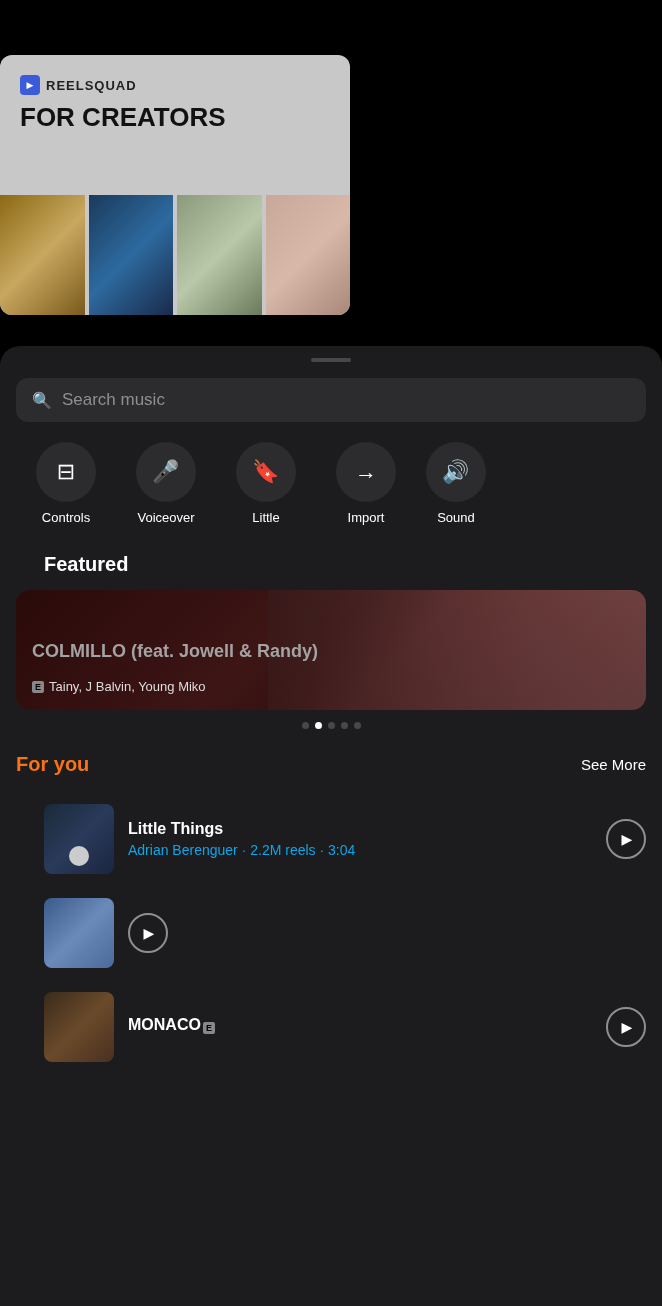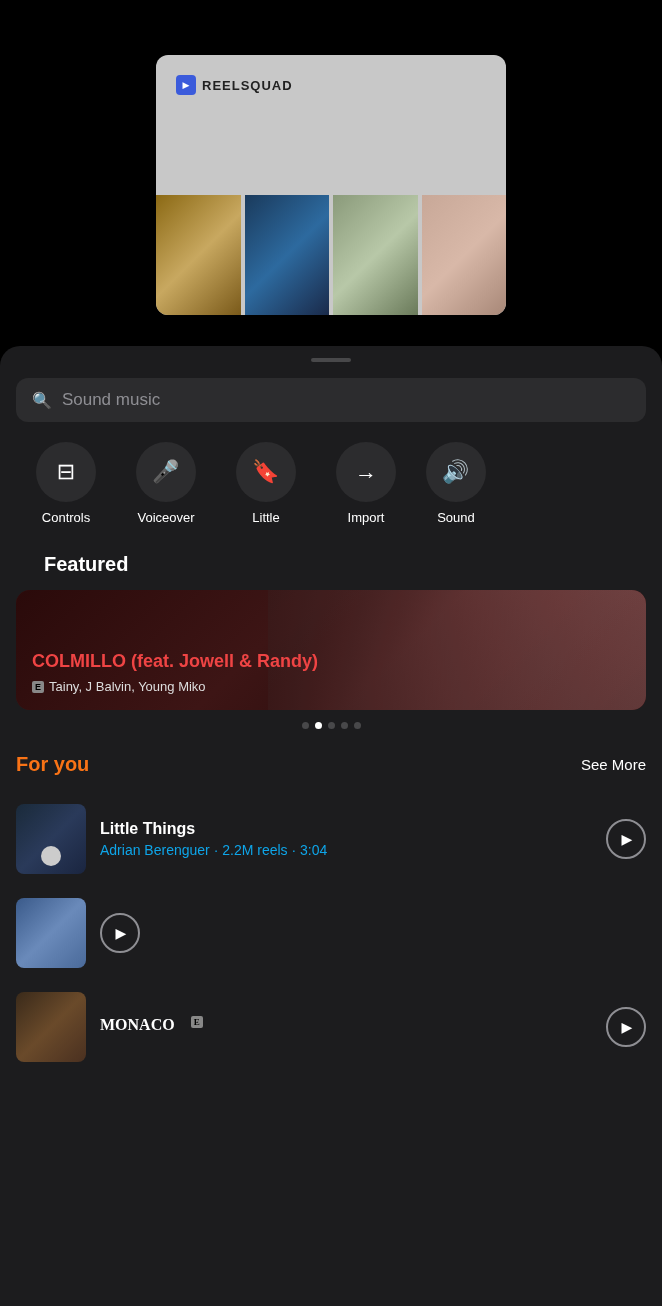--- a/index.html
+++ b/index.html
@@ -13,21 +13,20 @@
     }
 
     
     .top-area {
       width: 100%;
       height: 370px;
       background: #000;
       position: relative;
       display: flex;
       align-items: center;
-      justify-content: center;
     }
 
     .reel-card {
       width: 350px;
       height: 260px;
       background: #c8c8c8;
       border-radius: 12px;
       padding: 20px;
       position: relative;
       overflow: hidden;
@@ -224,25 +223,25 @@
                   linear-gradient(135deg, #5a3030 0%, #8a5050 40%, #6a4040 100%);
       opacity: 0.9;
     }
 
     .featured-text {
       position: relative;
       z-index: 2;
     }
 
     .featured-song-title {
-      color: #ef4444;
+      color: #a3a3a3;
       font-size: 18px;
       font-weight: 700;
       line-height: 1.2;
-      margin-bottom: 6px;
+      margin-bottom: 16px;
     }
 
     .featured-artists {
       display: flex;
       align-items: center;
       gap: 5px;
       color: #ddd;
       font-size: 13px;
     }
 
@@ -292,20 +291,21 @@
     .see-more {
       color: #fff;
       font-size: 15px;
       font-weight: 500;
       cursor: pointer;
     }
 
     
     .song-list {
       padding: 0 16px;
+      margin-left: 28px;
     }
 
     .song-item {
       display: flex;
       align-items: center;
       gap: 14px;
       padding: 12px 0;
       border-bottom: none;
       cursor: pointer;
     }
@@ -374,50 +374,50 @@
       background: transparent;
     }
 
     .play-btn::after {
       content: '▶';
       margin-left: 2px;
     }
 
     .monaco-explicit {
       display: inline-flex;
-      align-items: flex-start;
-      gap: 16px;
-      font-family: Liberation Serif, serif;
+      align-items: flex-end;
+      gap: 2px;
     }
   </style>
 </head>
 <body>
 
 <div class="top-area">
   <div class="reel-card">
     <div class="reel-card-header">
       <div class="reel-logo-icon"></div>
       <span class="reel-brand">REELSQUAD</span>
     </div>
+    <div class="reel-title">FOR CREATORS</div>
     <div class="reel-images">
       <div class="reel-img reel-img-1"></div>
       <div class="reel-img reel-img-2"></div>
       <div class="reel-img reel-img-3"></div>
       <div class="reel-img reel-img-4"></div>
     </div>
   </div>
 </div>
 
 <div class="bottom-sheet">
   <div class="drag-handle"></div>
 
   <div class="search-container">
     <div class="search-bar">
       <span class="search-icon-wrap">🔍</span>
-      <span class="search-placeholder">Sound music</span>
+      <span class="search-placeholder">Search music</span>
     </div>
   </div>
 
   <div class="categories">
     <div class="category-item">
       <div class="cat-icon-circle">⊟</div>
       <span class="cat-label">Controls</span>
     </div>
     <div class="category-item">
       <div class="cat-icon-circle">🎤</div>

